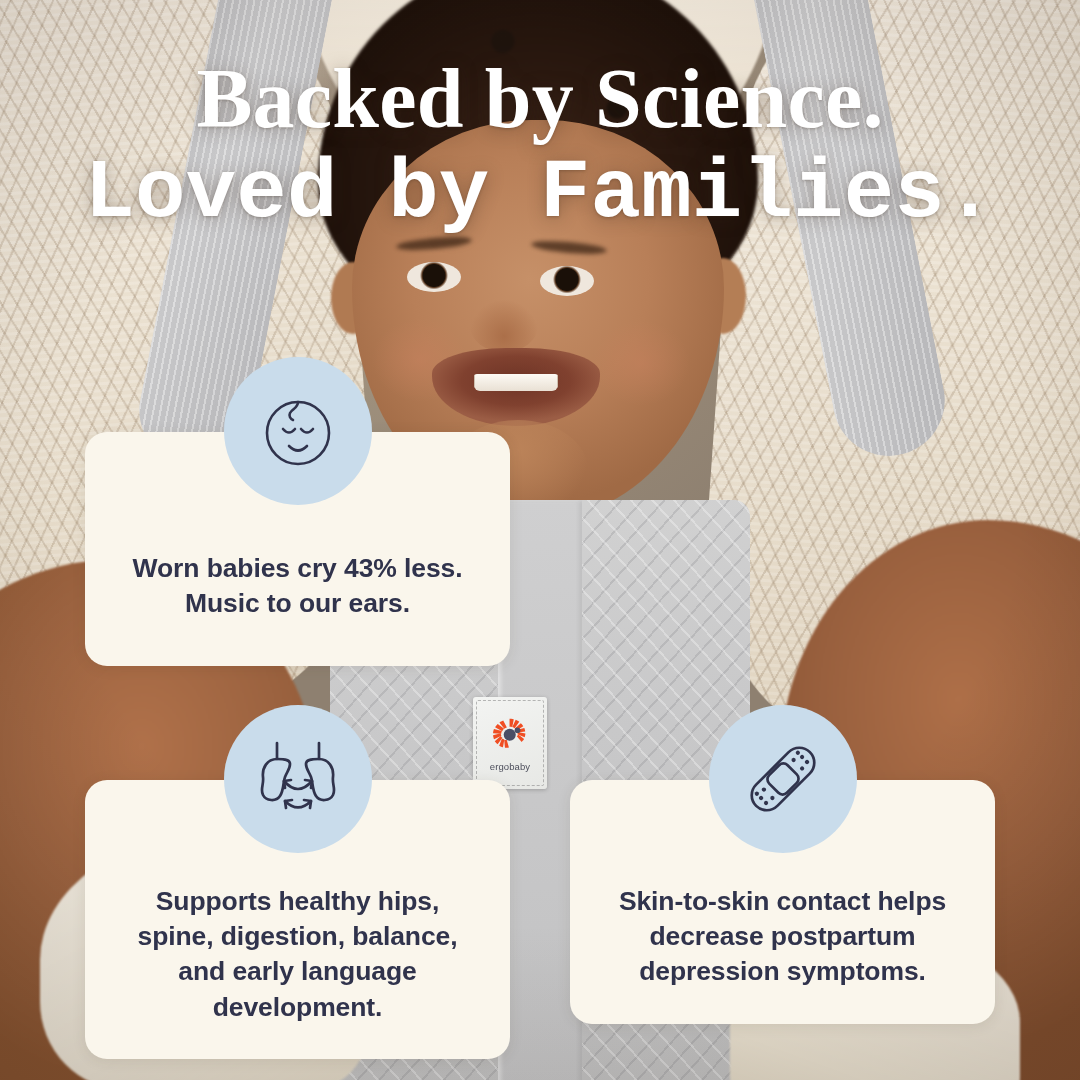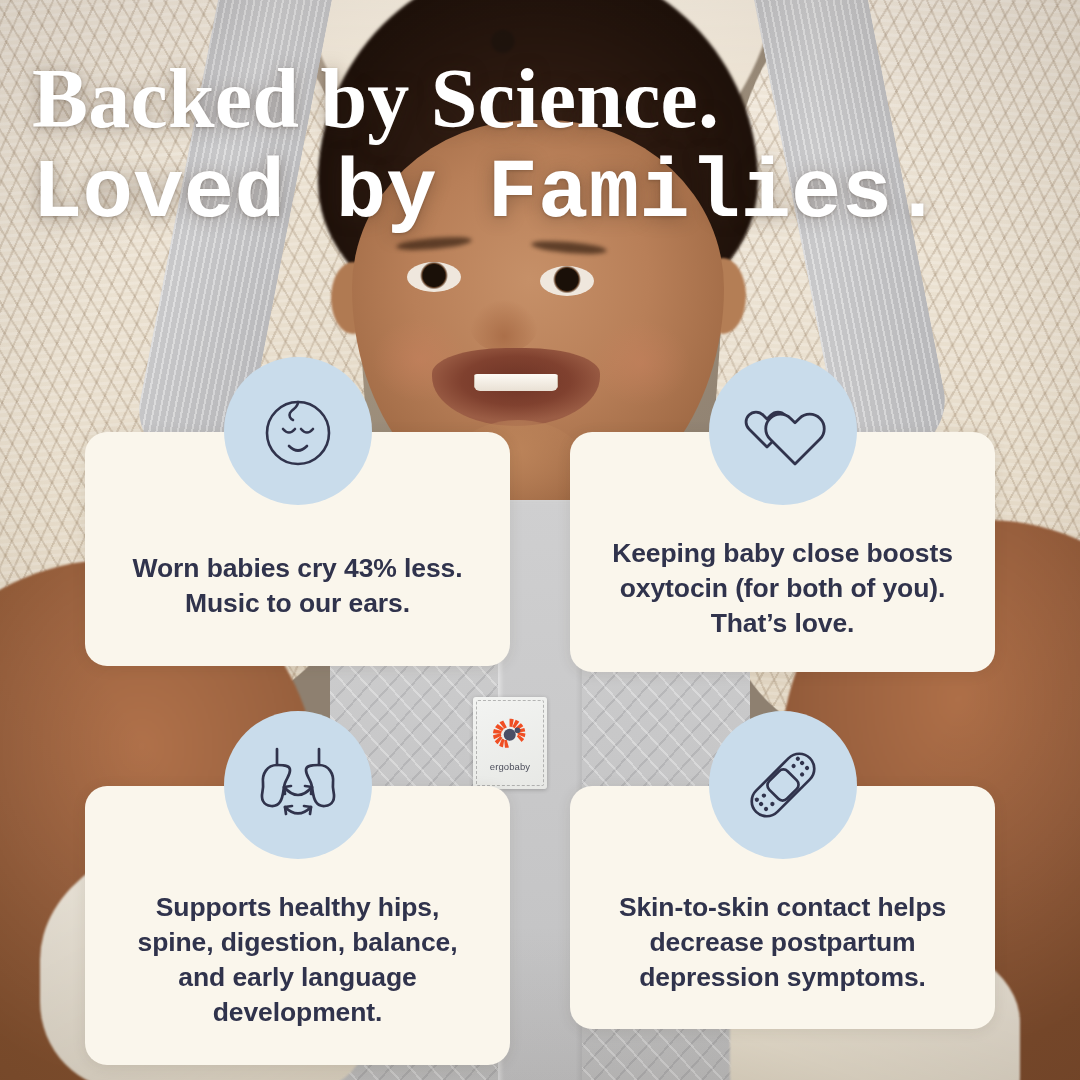--- a/index.html
+++ b/index.html
@@ -188,27 +188,28 @@
   
   .photo-vignette {
     position:absolute; inset:0; pointer-events:none;
     background: radial-gradient(ellipse 85% 78% at 50% 45%, rgba(0,0,0,0) 52%, rgba(40,26,16,.20) 100%);
   }
 
   
   .headline {
     position: absolute;
     left: 0; right: 0; top: 52px;
+    text-align: center;
     color: #ffffff;
     font-family: "Liberation Serif", "DejaVu Serif", serif;
     font-size: 84px;
     line-height: 1.13;
     letter-spacing: .2px;
     text-shadow: 0 2px 18px rgba(52,36,22,.34), 0 1px 3px rgba(52,36,22,.28);
-    padding: 0 32px;
+    padding: 0 72px;
   }
   .headline .l2 { display: block; font-family: Liberation Mono, monospace; }
 
   
   .grid {
     position: absolute;
     left: 85px; top: 357px;
     width: 910px;
   }
   .row { display: flex; gap: 60px; }
@@ -354,31 +355,20 @@
             <path d="M30 43 q6 7 12 0"></path>
             <path d="M48 43 q6 7 12 0"></path>
             <path d="M36 60 q9 9 18 0"></path>
           </svg>
         </div>
         <div class="card">
           <p class="card-text">Worn babies cry 43% less. Music to our ears.</p>
         </div>
       </div>
 
-      <div class="cardwrap">
-        <div class="icon-badge">
-          <svg width="92" height="86" viewBox="0 0 92 86" fill="none" stroke="#30334C" stroke-width="2.8" stroke-linecap="round" stroke-linejoin="round">
-            <path d="M30 59 L12 41 a9.8 9.8 0 0 1 0 -14 a9.8 9.8 0 0 1 14 0 l4 4 l4 -4 a9.8 9.8 0 0 1 14 0 a9.8 9.8 0 0 1 0 14 L30 59 Z"></path>
-            <path d="M58 76 L33 51 a14.6 14.6 0 0 1 0 -20.6 a14.6 14.6 0 0 1 20.6 0 L58 34.8 l4.4 -4.4 a14.6 14.6 0 0 1 20.6 0 a14.6 14.6 0 0 1 0 20.6 L58 76 Z" fill="#C9DCEB"></path>
-          </svg>
-        </div>
-        <div class="card">
-          <p class="card-text">Keeping baby close boosts oxytocin (for both of you). That’s love.</p>
-        </div>
-      </div>
 
     </div>
 
     <div class="row">
 
       <div class="cardwrap">
         <div class="icon-badge">
           <svg width="94" height="88" viewBox="0 0 94 88" fill="none" stroke="#30334C" stroke-width="2.7" stroke-linecap="round" stroke-linejoin="round">
             <path d="M26 8 L26 24"></path>
             <path d="M68 8 L68 24"></path>

